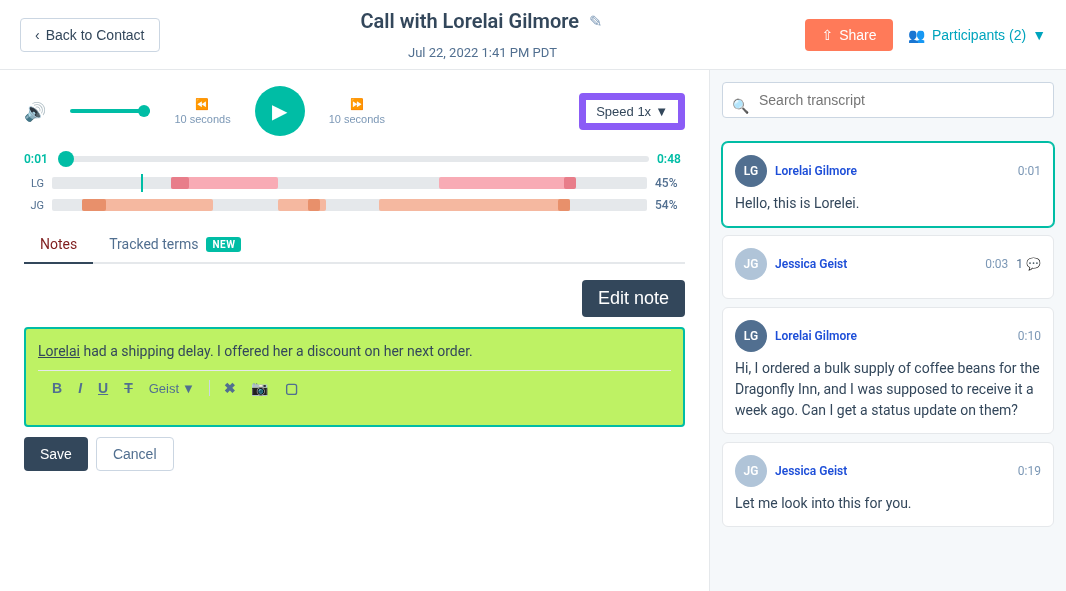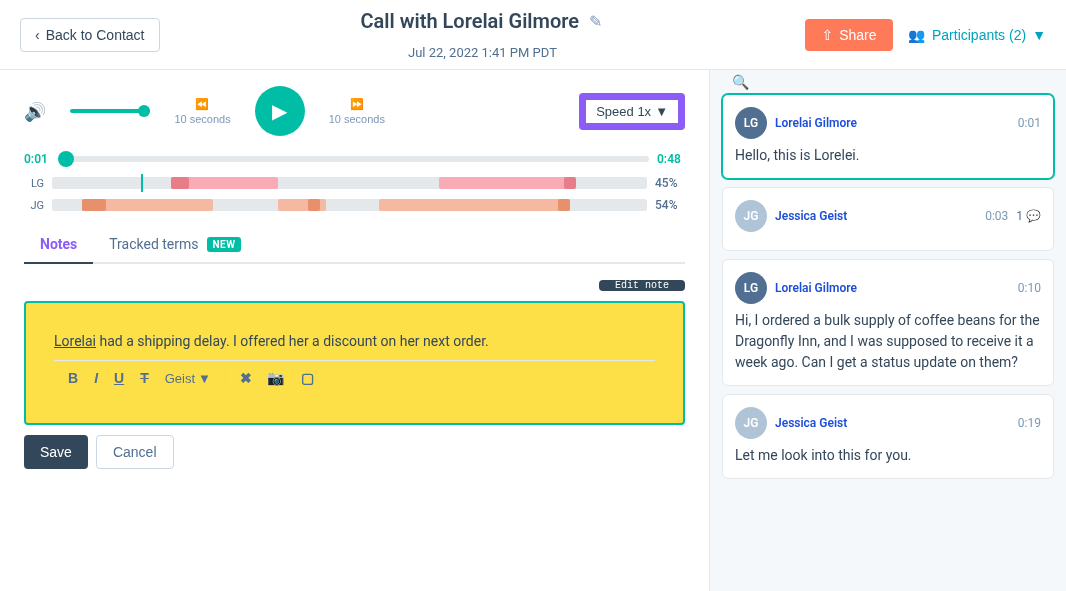--- a/index.html
+++ b/index.html
@@ -247,58 +247,57 @@
       cursor: pointer;
       font-size: 14px;
       color: #516f90;
       border-bottom: 2px solid transparent;
       margin-bottom: -2px;
       display: flex;
       align-items: center;
       gap: 8px;
     }
     .tab.active {
-      color: #8b5cf6;
+      color: #7f1d1d;
       border-bottom-color: #33475b;
-      font-weight: 700;
+      font-weight: 400;
     }
     .new-badge {
       background: #00bda5;
       color: #fff;
       font-size: 10px;
       font-weight: 700;
       padding: 2px 6px;
       border-radius: 3px;
       letter-spacing: 0.5px;
     }
 
     
     .note-header {
       display: flex;
       justify-content: flex-end;
       margin-bottom: 10px;
     }
     .edit-note-btn {
-      padding: 0 16px;
+      padding: 8px 16px;
       background: #33475b;
       color: #fff;
       border: none;
       border-radius: 4px;
       cursor: pointer;
-      font-size: 10px;
+      font-size: 18px;
       font-weight: 500;
-      font-family: Liberation Mono, monospace;
     }
     .note-editor {
       border: 2px solid #00bda5;
       border-radius: 4px;
-      padding: 28px;
+      padding: 12px;
       min-height: 100px;
       margin-bottom: 4px;
-      background: #fde047;
+      background: #bef264;
     }
     .note-text {
       font-size: 14px;
       color: #33475b;
       line-height: 1.5;
     }
     .note-text .underline { text-decoration: underline; }
     .note-toolbar {
       display: flex;
       align-items: center;
@@ -564,20 +563,21 @@
       <div class="action-row">
         <button class="save-btn">Save</button>
         <button class="cancel-btn">Cancel</button>
       </div>
     </div>
   </div>
 
   <div class="right-panel">
     <div class="search-wrapper">
       <span class="search-icon-inside">🔍</span>
+      <input class="search-transcript" type="text" placeholder="Search transcript" style="">
     </div>
 
     <div class="transcript-entry active">
       <div class="entry-header">
         <div class="avatar avatar-lg">LG</div>
         <span class="entry-name">Lorelai Gilmore</span>
         <span class="entry-time">0:01</span>
       </div>
       <div class="entry-text">Hello, this is Lorelei.</div>
     </div>

